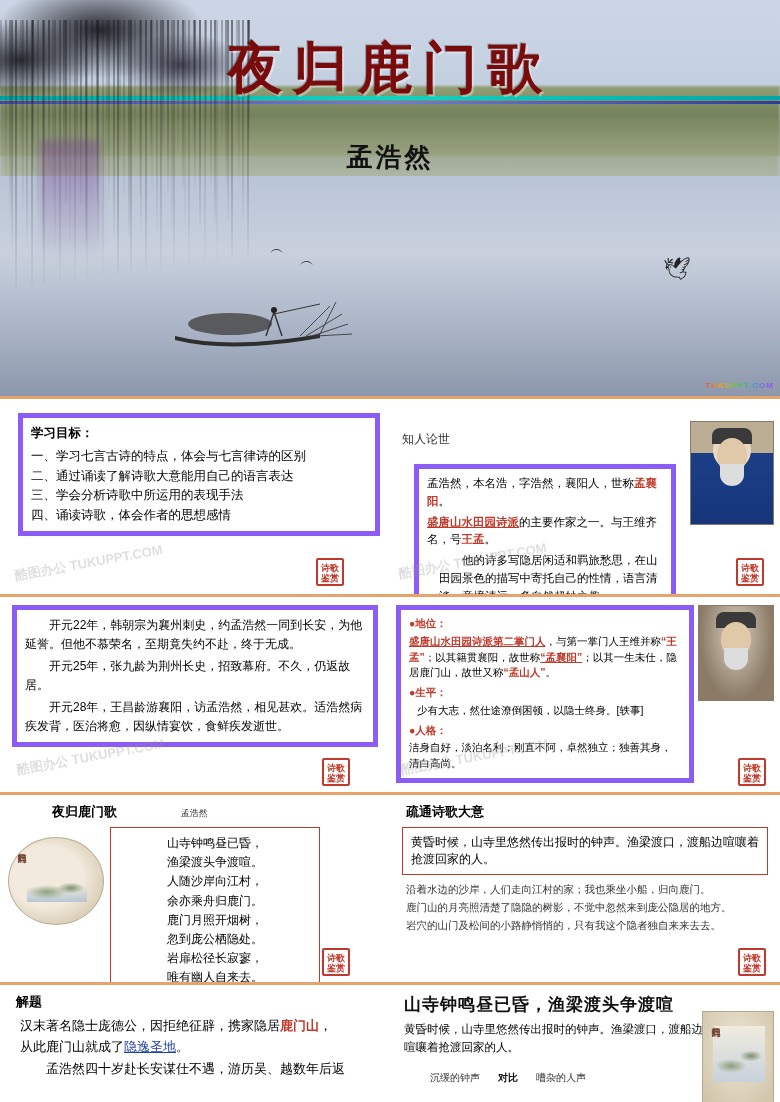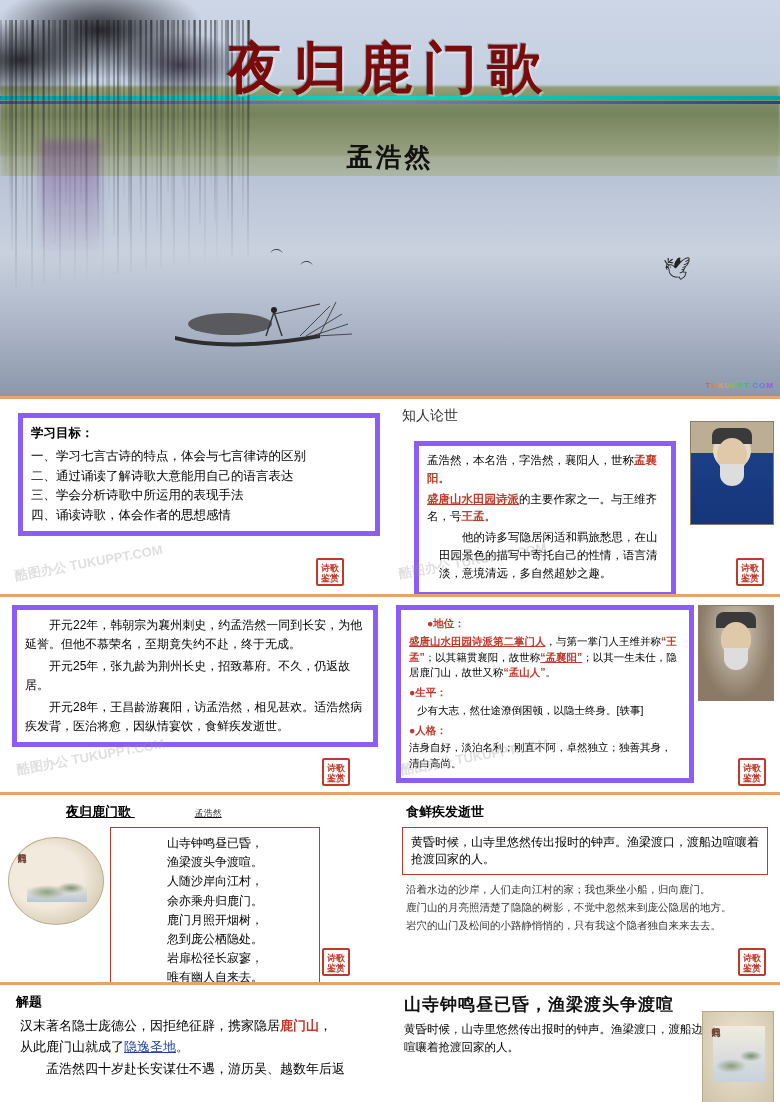--- a/index.html
+++ b/index.html
@@ -137,21 +137,21 @@
   }
 
   
   .s2 { height:198px; }
   .s2 .box { margin:14px 10px 0 18px; }
   .s2 ul { margin:4px 0 0 0; padding-left:0; list-style:none; }
   .s2 li { }
 
   .s3 { height:198px; }
   .s3-inner { display:flex; padding:6px 6px 0 6px; gap:4px; }
-  .s3-label { font-size:14px; color:#333; padding:2px 0 2px 6px; }
+  .s3-label { font-size:12px; color:#333; padding:2px 0 2px 6px;margin-top:24px; }
   .portrait {
     width:84px; height:104px;
     background:
       radial-gradient(ellipse at 50% 30%, #d8cfc0, #8a7a66 70%),
       linear-gradient(180deg,#cfc6b5,#6b5f4d);
     border:1px solid #8a7a66;
     position:relative;
     flex:none;
   }
   .portrait.blue {
@@ -169,21 +169,21 @@
     margin-left:-12px; border-radius:0 0 50% 50%;
     background:#dddddd;
   }
   .portrait .hat {
     position:absolute; left:50%; top:6px; width:40px; height:16px;
     margin-left:-20px; border-radius:8px 8px 0 0;
     background:#3a3a3a;
   }
 
   .s5 { height:190px; }
-  .s5-head { font-size:13px; font-weight:bold; padding:8px 0 2px 66px;text-decoration:underline; }
+  .s5-head { font-size:13px; font-weight:bold; padding:8px 0 2px 52px; }
   .s5-head .sub { font-size:9px; font-weight:normal; margin-left:60px; color:#333; }
   .poem {
     border:1px solid #c0392b;
     margin:4px 70px 0 110px;
     padding:6px 10px;
     font-size:12px;
     line-height:1.6;
     text-align:center;
   }
   .fan {
@@ -401,21 +401,21 @@
           <p style="margin:0; text-indent:2em;">开元28年，王昌龄游襄阳，访孟浩然，相见甚欢。适浩然病疾发背，医治将愈，因纵情宴饮，食鲜疾发逝世。</p>
         </div>
       </div>
       <div class="seal" style="left:322px; bottom:6px;">诗歌<br>鉴赏</div>
       <div class="wm-text" style="left:16px; bottom:26px;">酷图办公 TUKUPPT.COM</div>
     </div>
 
     <div class="slide halfR s3">
       <div class="s3-inner" style="padding-top:8px;">
         <div class="box" style="flex:1; font-size:10.5px; line-height:1.5;">
-          <p style="margin:0 0 2px 18px;">
+          <p style="margin:0 0 2px 0;">
             <span class="redbold">●地位：</span>
           </p>
           <p style="margin:0 0 4px 0;">
             <span class="redul">盛唐山水田园诗派第二掌门人</span><span>，与第一掌门人王维并称</span><span class="redbold">“王孟”</span><span>；以其籍贯襄阳，故世称</span><span class="redul">“孟襄阳”</span><span>；以其一生未仕，隐居鹿门山，故世又称</span><span class="redbold">“孟山人”</span><span>。</span>
           </p>
           <p style="margin:0 0 2px 0;">
             <span class="redbold">●生平：</span>
           </p>
           <p style="margin:0 0 4px 8px;">少有大志，然仕途潦倒困顿，以隐士终身。[轶事]</p>
           <p style="margin:0 0 2px 0;">
@@ -451,21 +451,21 @@
         <div>余亦乘舟归鹿门。</div>
         <div>鹿门月照开烟树，</div>
         <div>忽到庞公栖隐处。</div>
         <div>岩扉松径长寂寥，</div>
         <div>唯有幽人自来去。</div>
       </div>
       <div class="seal" style="left:322px; bottom:6px;">诗歌<br>鉴赏</div>
     </div>
 
     <div class="slide halfR s6">
-      <div class="s6-title">食鲜疾发逝世</div>
+      <div class="s6-title">疏通诗歌大意</div>
       <div class="s6-main">黄昏时候，山寺里悠然传出报时的钟声。渔梁渡口，渡船边喧嚷着抢渡回家的人。</div>
       <div class="s6-lines">
         <div>沿着水边的沙岸，人们走向江村的家；我也乘坐小船，归向鹿门。</div>
         <div>鹿门山的月亮照清楚了隐隐的树影，不觉中忽然来到庞公隐居的地方。</div>
         <div>岩穴的山门及松间的小路静悄悄的，只有我这个隐者独自来来去去。</div>
       </div>
       <div class="seal" style="left:348px; bottom:6px;">诗歌<br>鉴赏</div>
     </div>
   </div>
 
@@ -479,20 +479,25 @@
         <div>
           <span>从此鹿门山就成了</span><span class="blueul">隐逸圣地</span><span>。</span>
         </div>
         <div style="text-indent:2em;">孟浩然四十岁赴长安谋仕不遇，游历吴、越数年后返</div>
       </div>
     </div>
 
     <div class="slide halfR s8">
       <div class="s8-title">山寺钟鸣昼已昏，渔梁渡头争渡喧</div>
       <div class="s8-sub">黄昏时候，山寺里悠然传出报时的钟声。渔梁渡口，渡船边喧嚷着抢渡回家的人。</div>
+      <div class="s8-foot">
+        <span>沉缓的钟声</span>
+        <span class="cmp">对比</span>
+        <span>嘈杂的人声</span>
+      </div>
       <div class="scroll">
         <div class="art"></div>
         <div class="vlabel">鹿门归帆</div>
       </div>
     </div>
   </div>
 
 </div>
 
 </body></html>

